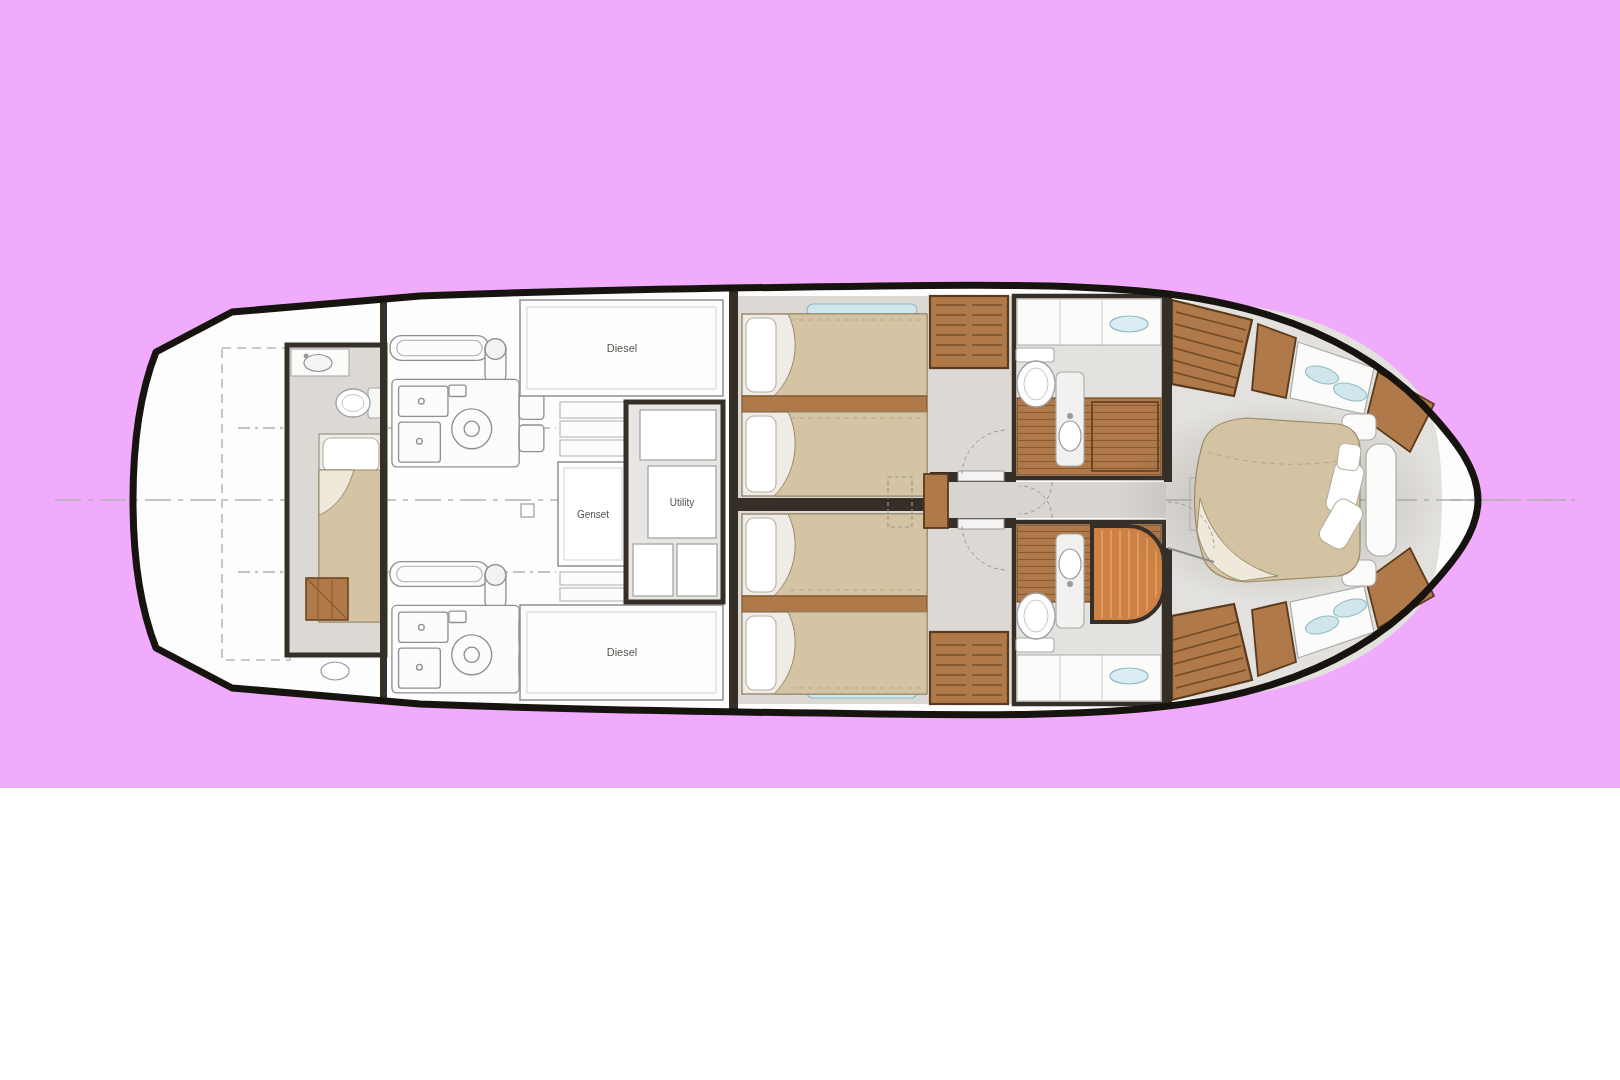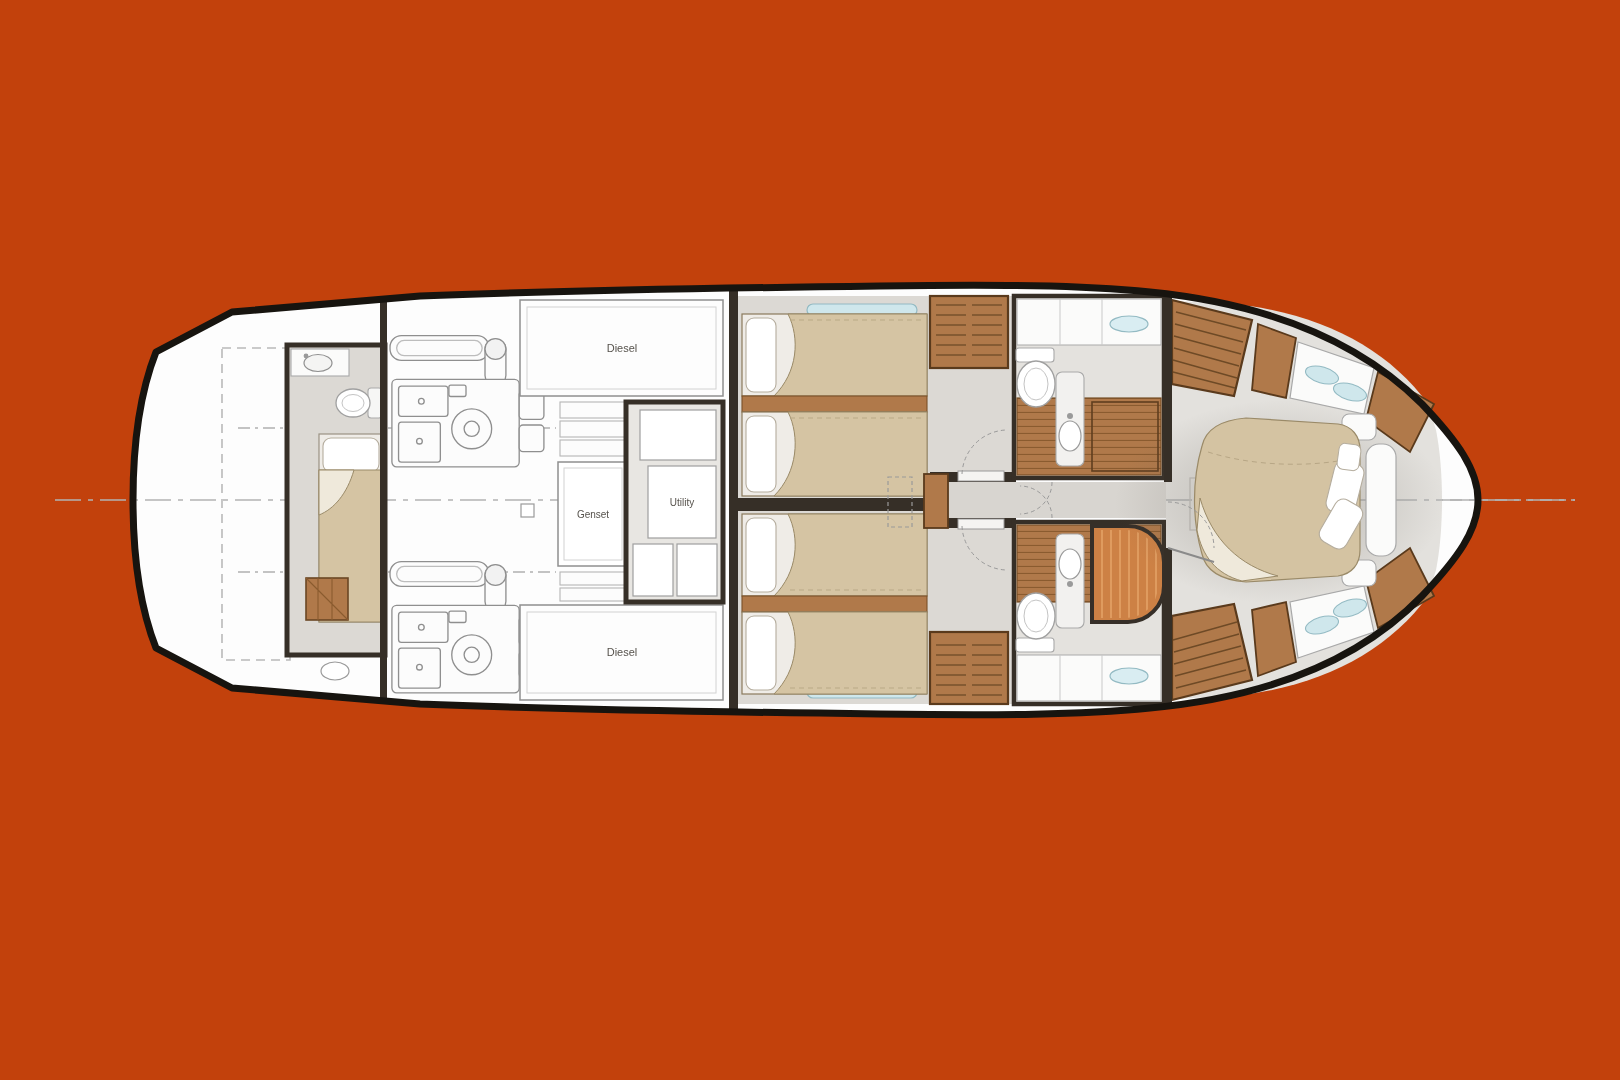--- a/index.html
+++ b/index.html
@@ -1,16 +1,16 @@
 <!DOCTYPE html>
 <html><head>
 <meta charset="utf-8">
 <style>
   html,body{margin:0;padding:0;background:#ffffff;}
-  .canvas{position:relative;width:1620px;height:1080px;background:#c2410c;overflow:hidden;
+  .canvas{position:relative;width:1620px;height:788px;background:#f0abfc;overflow:hidden;
           font-family:"Liberation Sans", sans-serif;}
   svg{display:block}
   .lbl{font-family:"Liberation Sans", sans-serif;font-size:11px;fill:#56524c;text-anchor:middle;}
   .lbl-sm{font-family:"Liberation Sans", sans-serif;font-size:10px;fill:#56524c;text-anchor:middle;}
 </style>
 </head>
 <body>
 
 <div class="canvas">
 <svg width="1620" height="1080" viewBox="0 0 1620 1080">

